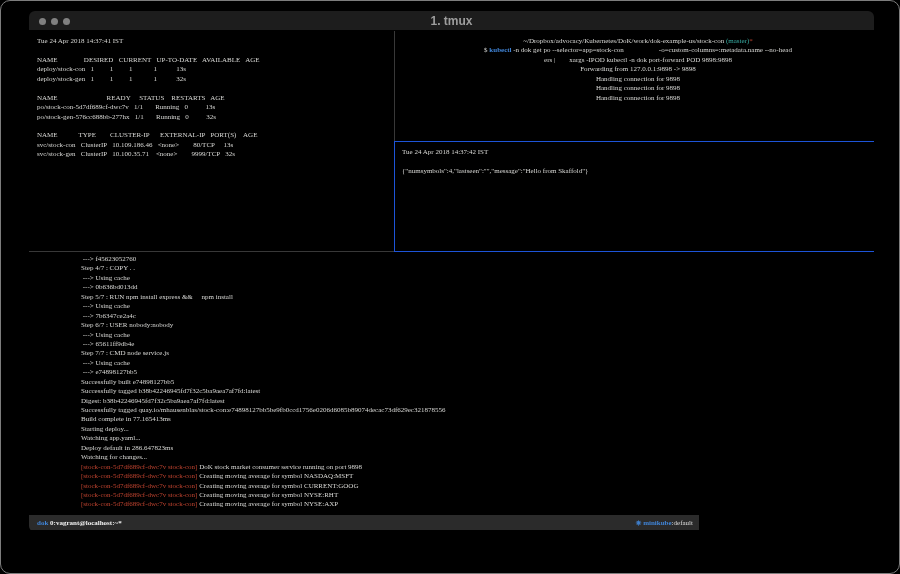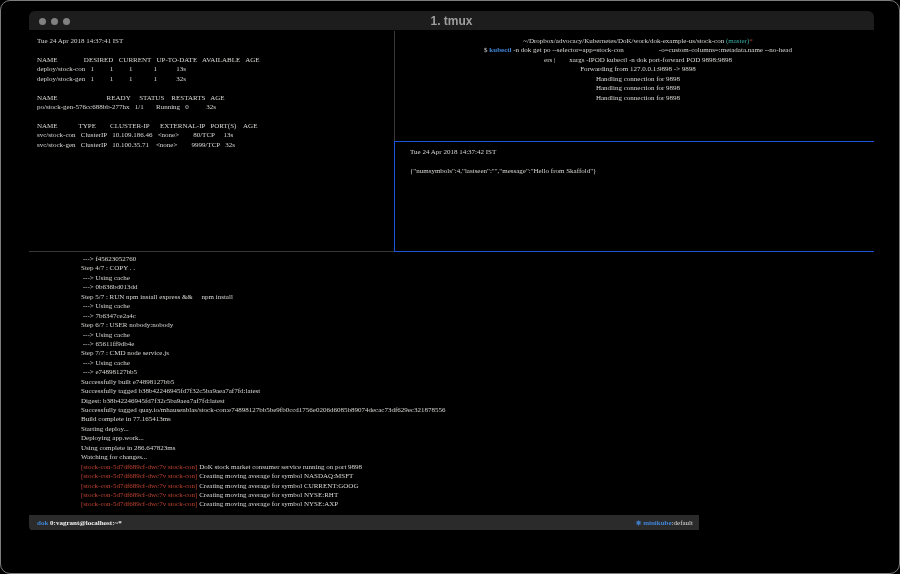--- a/index.html
+++ b/index.html
@@ -26,21 +26,21 @@
   .term-body { position:relative; width:845px; height:500px; background:#000;
     font-family:Liberation Serif, serif; font-size:7px; }
   .pane { position:absolute; overflow:hidden; }
   .tline { height:9.45px; line-height:9.45px; white-space:pre; }
   .c-d { color:#d9d9d6; }
   .c-b { color:#4084d6; font-weight:bold; }
   .c-t { color:#39ada4; }
   .c-r { color:#c0432f; }
   .pane-tl { left:0; top:0; width:365px; height:220px; padding:6px 0 0 8px; }
   .pane-tr { left:366px; top:0; width:479px; height:110px; padding:6px 0 0 7px;text-align:center; }
-  .pane-mr { left:374px; top:111px; width:479px; height:109px; padding:6px 0 0 7px; }
+  .pane-mr { left:366px; top:111px; width:479px; height:109px; padding:6px 0 0 7px; }
   .pane-bottom { left:0; top:221px; width:845px; height:262px; padding:3px 0 0 8px;margin-left:44px; }
   .divider { position:absolute; background:#383838; }
   .divider.active { background:#1d54d8; }
   .v1 { left:365px; top:0; width:1px; height:110px; }
   .v2 { left:365px; top:110px; width:1px; height:111px; }
   .h-tr { left:366px; top:110px; width:479px; height:1px; }
   .h-bl { left:0; top:220px; width:365px; height:1px; }
   .h-br { left:365px; top:220px; width:480px; height:1px; }
   .statusbar {
     position:absolute; left:0; top:484px; width:670px; height:15px;
@@ -70,20 +70,21 @@
 
     <div class="term-body">
       <div class="pane pane-tl">
           <div class="tline"><span class="c-d">Tue 24 Apr 2018 14:37:41 IST</span></div>
           <div class="tline"></div>
           <div class="tline"><span class="c-d">NAME               DESIRED   CURRENT   UP-TO-DATE   AVAILABLE   AGE</span></div>
           <div class="tline"><span class="c-d">deploy/stock-con   1         1         1            1           13s</span></div>
           <div class="tline"><span class="c-d">deploy/stock-gen   1         1         1            1           32s</span></div>
           <div class="tline"></div>
           <div class="tline"><span class="c-d">NAME                            READY     STATUS    RESTARTS   AGE</span></div>
+          <div class="tline"><span class="c-d">po/stock-con-5d7df689cf-dwc7v   1/1       Running   0          13s</span></div>
           <div class="tline"><span class="c-d">po/stock-gen-576cc688bb-277hx   1/1       Running   0          32s</span></div>
           <div class="tline"></div>
           <div class="tline"><span class="c-d">NAME            TYPE        CLUSTER-IP      EXTERNAL-IP   PORT(S)    AGE</span></div>
           <div class="tline"><span class="c-d">svc/stock-con   ClusterIP   10.109.186.46   &lt;none&gt;        80/TCP     13s</span></div>
           <div class="tline"><span class="c-d">svc/stock-gen   ClusterIP   10.100.35.71    &lt;none&gt;        9999/TCP   32s</span></div>
         </div>
       <div class="pane pane-tr">
           <div class="tline"><span class="c-d">~/Dropbox/advocacy/Kubernetes/DoK/work/dok-example-us/stock-con </span><span class="c-t">(master)</span><span class="c-r">*</span></div>
           <div class="tline"><span class="c-d">$ </span><span class="c-b">kubectl</span><span class="c-d"> -n dok get po --selector=app=stock-con</span><span class="c-d">                    </span><span class="c-d">-o=custom-columns=:metadata.name --no-head</span></div>
           <div class="tline"><span class="c-d">ers |        xargs -IPOD kubectl -n dok port-forward POD 9898:9898</span></div>
@@ -110,22 +111,22 @@
           <div class="tline"><span class="c-d"> ---&gt; 65611ff9db4e</span></div>
           <div class="tline"><span class="c-d">Step 7/7 : CMD node service.js</span></div>
           <div class="tline"><span class="c-d"> ---&gt; Using cache</span></div>
           <div class="tline"><span class="c-d"> ---&gt; e74898127bb5</span></div>
           <div class="tline"><span class="c-d">Successfully built e74898127bb5</span></div>
           <div class="tline"><span class="c-d">Successfully tagged b38b42246945fd7f32c5ba9aea7af7fd:latest</span></div>
           <div class="tline"><span class="c-d">Digest: b38b42246945fd7f32c5ba9aea7af7fd:latest</span></div>
           <div class="tline"><span class="c-d">Successfully tagged quay.io/mhausenblas/stock-con:e74898127bb5be9fb0ccd1756e0206d6085b89074decac73df629ec321878556</span></div>
           <div class="tline"><span class="c-d">Build complete in 77.165413ms</span></div>
           <div class="tline"><span class="c-d">Starting deploy...</span></div>
-          <div class="tline"><span class="c-d">Deploying app.work...</span></div>
-          <div class="tline"><span class="c-d">Using complete in 286.647823ms</span></div>
+          <div class="tline"><span class="c-d">Watching app.yaml...</span></div>
+          <div class="tline"><span class="c-d">Deploy default in 286.647823ms</span></div>
           <div class="tline"><span class="c-d">Watching for changes...</span></div>
           <div class="tline"><span class="c-r">[stock-con-5d7df689cf-dwc7v stock-con]</span><span class="c-d"> DoK stock market consumer service running on port 9898</span></div>
           <div class="tline"><span class="c-r">[stock-con-5d7df689cf-dwc7v stock-con]</span><span class="c-d"> Creating moving average for symbol NASDAQ:MSFT</span></div>
           <div class="tline"><span class="c-r">[stock-con-5d7df689cf-dwc7v stock-con]</span><span class="c-d"> Creating moving average for symbol CURRENT:GOOG</span></div>
           <div class="tline"><span class="c-r">[stock-con-5d7df689cf-dwc7v stock-con]</span><span class="c-d"> Creating moving average for symbol NYSE:RHT</span></div>
           <div class="tline"><span class="c-r">[stock-con-5d7df689cf-dwc7v stock-con]</span><span class="c-d"> Creating moving average for symbol NYSE:AXP</span></div>
         </div>
 
       <div class="divider v1"></div>
       <div class="divider active v2"></div>

